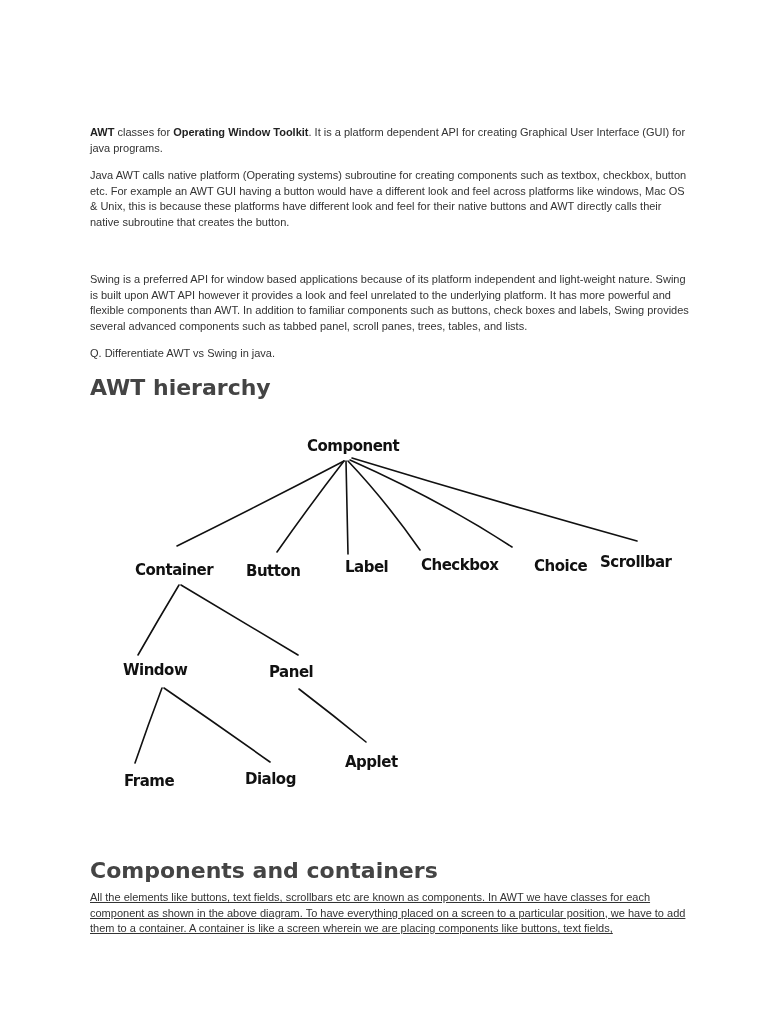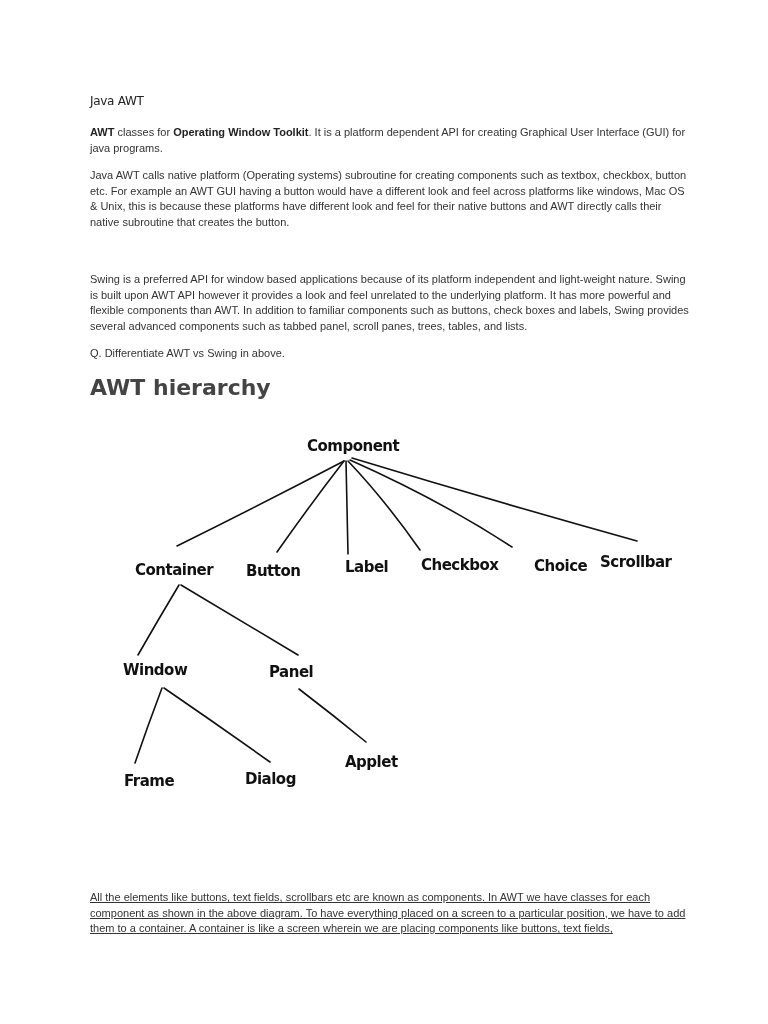--- a/index.html
+++ b/index.html
@@ -19,27 +19,26 @@
     .h-comp { top: 858px; }
     svg.diagram { position: absolute; left: 0; top: 0; }
     .node { font-family: "DejaVu Sans", sans-serif; font-weight: bold; font-size: 15px; fill: #111; letter-spacing: -0.5px; }
     .edge { stroke: #111; stroke-width: 1.6; fill: none; stroke-linecap: round; }
   </style>
 </head>
 <body>
 
 <div class="page">
 
-  <p class="t doc-title">Java AWT</p>
 
   <p class="t p1"><b>AWT</b><span> classes for </span><b>Operating Window Toolkit</b><span>. It is a platform dependent API for creating Graphical User Interface (GUI) for java programs.</span></p>
 
   <p class="t p2">Java AWT calls native platform (Operating systems) subroutine for creating components such as textbox, checkbox, button etc. For example an AWT GUI having a button would have a different look and feel across platforms like windows, Mac OS &amp; Unix, this is because these platforms have different look and feel for their native buttons and AWT directly calls their native subroutine that creates the button.</p>
   <p class="t p4">Swing is a preferred API for window based applications because of its platform independent and light-weight nature. Swing is built upon AWT API however it provides a look and feel unrelated to the underlying platform. It has more powerful and flexible components than AWT. In addition to familiar components such as buttons, check boxes and labels, Swing provides several advanced components such as tabbed panel, scroll panes, trees, tables, and lists.</p>
-  <p class="t p5">Q. Differentiate AWT vs Swing in above.</p>
+  <p class="t p5">Q. Differentiate AWT vs Swing in java.</p>
 
   <h2 class="h2 h-hier">AWT hierarchy</h2>
 
   <svg class="diagram" width="768" height="1024">
 
     <path class="edge" d="M344 461 Q260 505 177 546"></path>
     <path class="edge" d="M344 461 Q310 505 277 552"></path>
     <path class="edge" d="M346 461 Q347 505 348 554"></path>
     <path class="edge" d="M348 461 Q385 500 420 550"></path>
     <path class="edge" d="M350 460 Q440 500 512 547"></path>
@@ -60,16 +59,17 @@
     <text class="node" x="421" y="570">Checkbox</text>
     <text class="node" x="534" y="571">Choice</text>
     <text class="node" x="600" y="567">Scrollbar</text>
     <text class="node" x="123" y="675">Window</text>
     <text class="node" x="269" y="677">Panel</text>
     <text class="node" x="124" y="786">Frame</text>
     <text class="node" x="245" y="784">Dialog</text>
     <text class="node" x="345" y="767">Applet</text>
   </svg>
 
+  <h2 class="h2 h-comp">Components and containers</h2>
 
   <p class="t p7">All the elements like buttons, text fields, scrollbars etc are known as components. In AWT we have classes for each component as shown in the above diagram. To have everything placed on a screen to a particular position, we have to add them to a container. A container is like a screen wherein we are placing components like buttons, text fields,</p>
 
 </div>
 
 </body></html>

